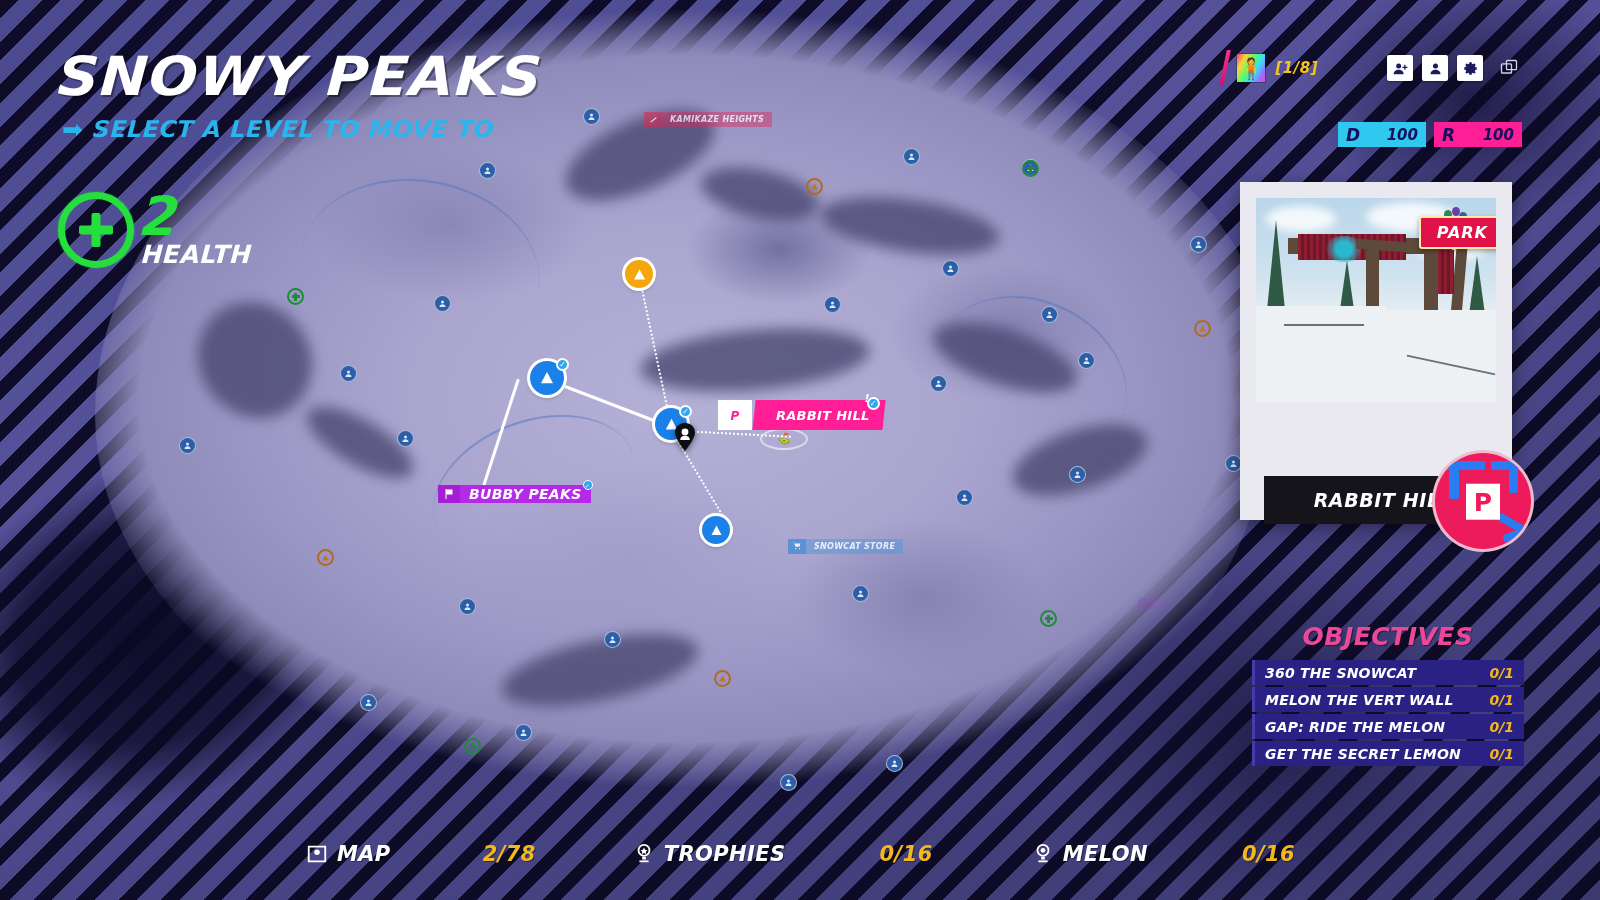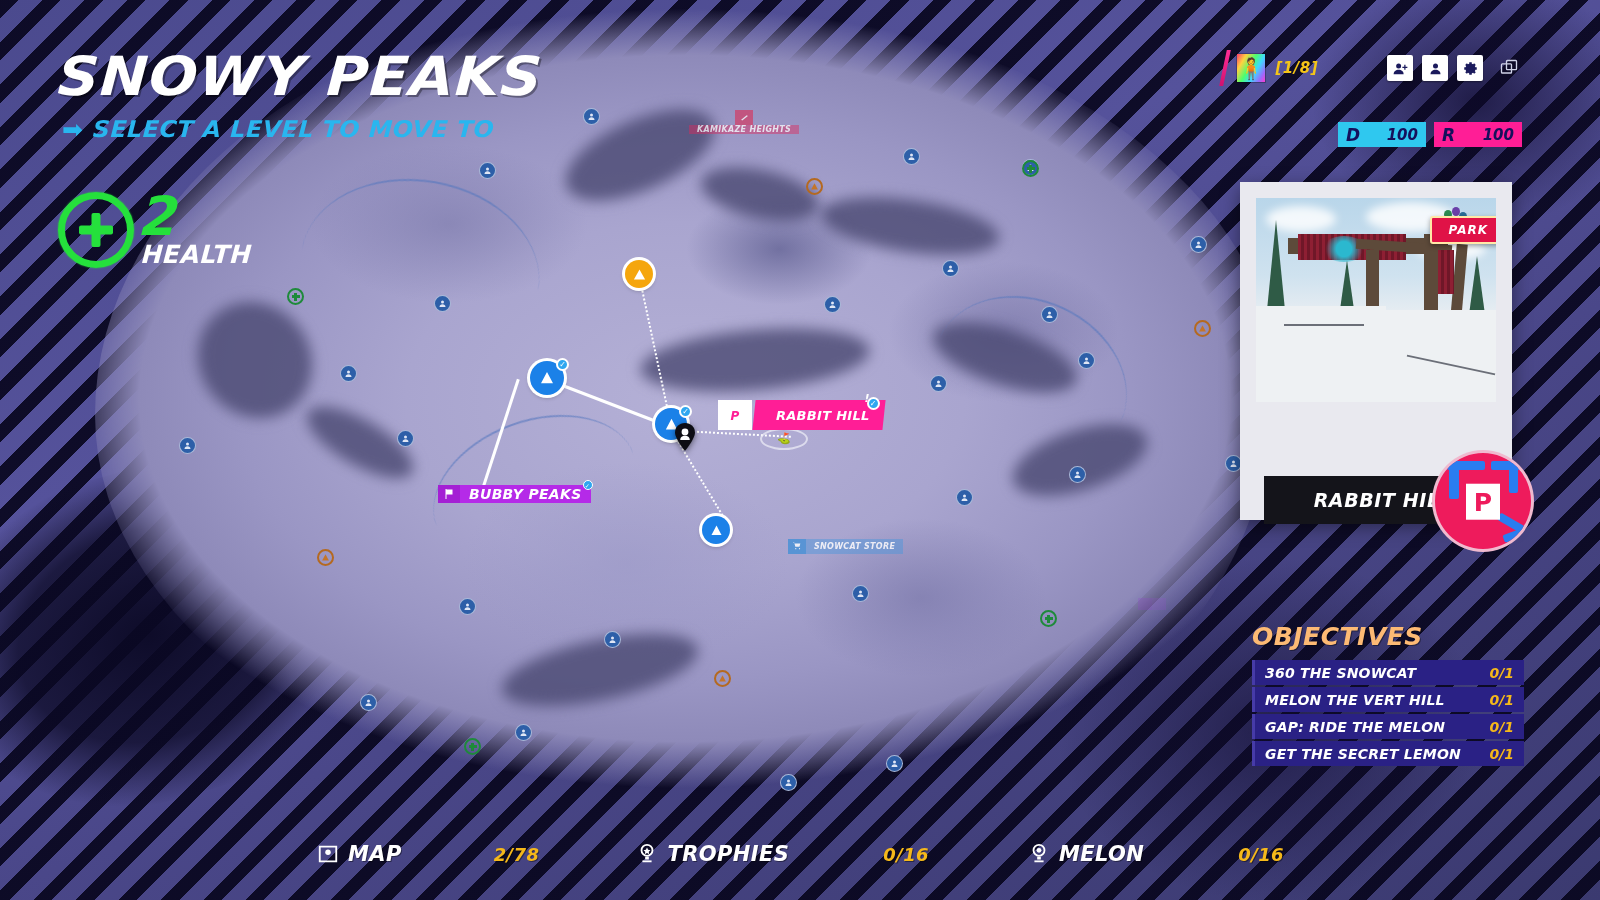--- a/index.html
+++ b/index.html
@@ -157,21 +157,21 @@
     position:absolute; left:66px; top:38px; width:44px; height:26px;
     background:radial-gradient(circle,#2bb8cf 30%,rgba(43,184,207,0) 72%);
     border-radius:50%;
   }
   #photo-balloons { position:absolute; right:26px; top:12px; width:26px; height:18px; }
   .balloon { position:absolute; width:8px; height:9px; border-radius:50%; }
   #park-badge {
     position:absolute; right:-14px; top:18px;
     background:#e01247; color:#fff; border:2px solid #ffe9a8;
     padding:5px 20px 5px 16px;
-    font-family:"DejaVu Sans", sans-serif; font-size:12px; font-weight:bold; font-style:italic;
+    font-family:"DejaVu Sans", sans-serif; font-size:16px; font-weight:bold; font-style:italic;
     letter-spacing:1px; border-radius:3px; z-index:5;
     box-shadow:0 2px 5px rgba(0,0,0,.35);
   }
   #polaroid-caption {
     position:absolute; left:24px; bottom:-4px; width:238px; height:48px;
     background:#14141a; display:flex; align-items:center; justify-content:center;
   }
   #polaroid-caption-text {
     font-family:"DejaVu Sans", sans-serif; font-size:19px; font-weight:bold; font-style:italic;
     color:#fff; letter-spacing:.6px;
@@ -186,21 +186,21 @@
     width:34px; height:36px; background:#fff;
     display:flex; align-items:center; justify-content:center;
     font-family:"DejaVu Sans", sans-serif; font-weight:bold; font-size:25px; color:#ee1b5c;
   }
   .stamp-graf { position:absolute; background:#2a7df0; border-radius:2px; }
 
   
   #objectives { position:absolute; right:76px; top:622px; width:272px; z-index:35; }
   #objectives-title {
     font-family:"DejaVu Sans", sans-serif; font-size:25px; font-weight:bold; font-style:italic;
-    color:#fdba74; text-align:left; letter-spacing:.5px; margin-bottom:9px;
+    color:#ec4899; text-align:center; letter-spacing:.5px; margin-bottom:9px;
     text-shadow:1px 1px 0 rgba(0,0,0,.4);
   }
   .objective-row {
     display:flex; align-items:center; justify-content:space-between;
     background:#2a2185; height:25px; margin-bottom:2px; padding:0 10px;
     border-left:3px solid #463ba8;
   }
   .objective-label {
     font-family:"DejaVu Sans", sans-serif; font-size:14px; font-weight:bold; font-style:italic;
     color:#fff; letter-spacing:.2px;text-align:center;
@@ -216,21 +216,21 @@
     display:flex; align-items:center; justify-content:center; gap:0; z-index:35;
   }
   .stat-group { display:flex; align-items:center; }
   .stat-icon { width:24px; height:24px; margin-right:8px; display:flex; align-items:center; justify-content:center; }
   .stat-icon svg { width:22px; height:22px; fill:#fff; }
   .stat-label {
     font-family:"DejaVu Sans", sans-serif; font-size:21px; font-weight:bold; font-style:italic;
     color:#fff; letter-spacing:.4px; text-shadow:1px 1px 0 rgba(0,0,0,.4);
   }
   .stat-value {
-    font-family:"DejaVu Sans", sans-serif; font-size:18px; font-weight:bold; font-style:italic;
+    font-family:"DejaVu Sans", sans-serif; font-size:21px; font-weight:bold; font-style:italic;
     color:#f5b81a; letter-spacing:.4px; text-shadow:1px 1px 0 rgba(0,0,0,.4);
   }
   #gap1 { width:92px; } #gap2 { width:96px; }
   #gap3 { width:94px; } #gap4 { width:98px; }
   #gap5 { width:94px; }
 
   
   .node {
     position:absolute; border-radius:50%;
     display:flex; align-items:center; justify-content:center;
@@ -303,21 +303,21 @@
   #label-bubby { left:438px; top:485px; }
   #label-bubby .label-icon { background:#a41fd4; }
   #label-bubby .label-icon svg { fill:#fff; }
   #label-bubby .label-body { background:#b52ae8; font-size:14px; padding:0 9px; }
   #bubby-check {
     position:absolute; right:-2px; top:-5px; width:10px; height:10px; border-radius:50%;
     background:#2fa7f0; border:1.5px solid #fff; font-size:6px; color:#fff;
     display:flex; align-items:center; justify-content:center;
   }
 
-  #label-kamikaze { left:689px; top:110px; opacity:.72;flex-direction:column; }
+  #label-kamikaze { left:644px; top:110px; opacity:.72; }
   #label-kamikaze .label-icon { background:rgba(224,40,80,.8); width:18px; height:15px; }
   #label-kamikaze .label-icon svg { width:9px; height:9px; fill:#fff; }
   #label-kamikaze .label-body { background:rgba(224,40,90,.62); font-size:8px; height:15px; padding:0 8px; }
 
   #label-store { left:788px; top:537px; opacity:.8; }
   #label-store .label-icon { background:rgba(50,140,215,.85); width:18px; height:15px; }
   #label-store .label-icon svg { width:10px; height:10px; fill:#fff; }
   #label-store .label-body { background:rgba(70,150,220,.55); font-size:8px; height:15px; padding:0 8px; }
 
   #label-faint { left:1138px; top:595px; opacity:.38; }
@@ -736,21 +736,21 @@
 </div>
 
 <div id="objectives">
   <div id="objectives-title">OBJECTIVES</div>
   <div id="objectives-list">
       <div class="objective-row">
         <span class="objective-label">360 THE SNOWCAT</span>
         <span class="objective-count">0/1</span>
       </div>
       <div class="objective-row">
-        <span class="objective-label">MELON THE VERT HILL</span>
+        <span class="objective-label">MELON THE VERT WALL</span>
         <span class="objective-count">0/1</span>
       </div>
       <div class="objective-row">
         <span class="objective-label">GAP: RIDE THE MELON</span>
         <span class="objective-count">0/1</span>
       </div>
       <div class="objective-row">
         <span class="objective-label">GET THE SECRET LEMON</span>
         <span class="objective-count">0/1</span>
       </div>

